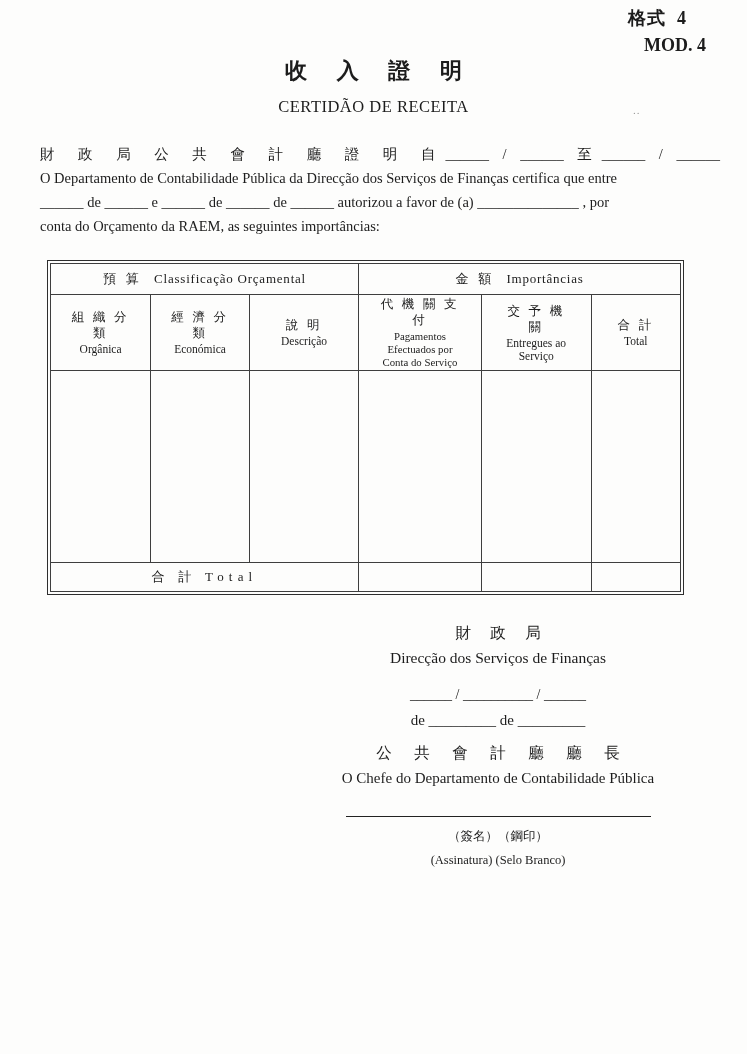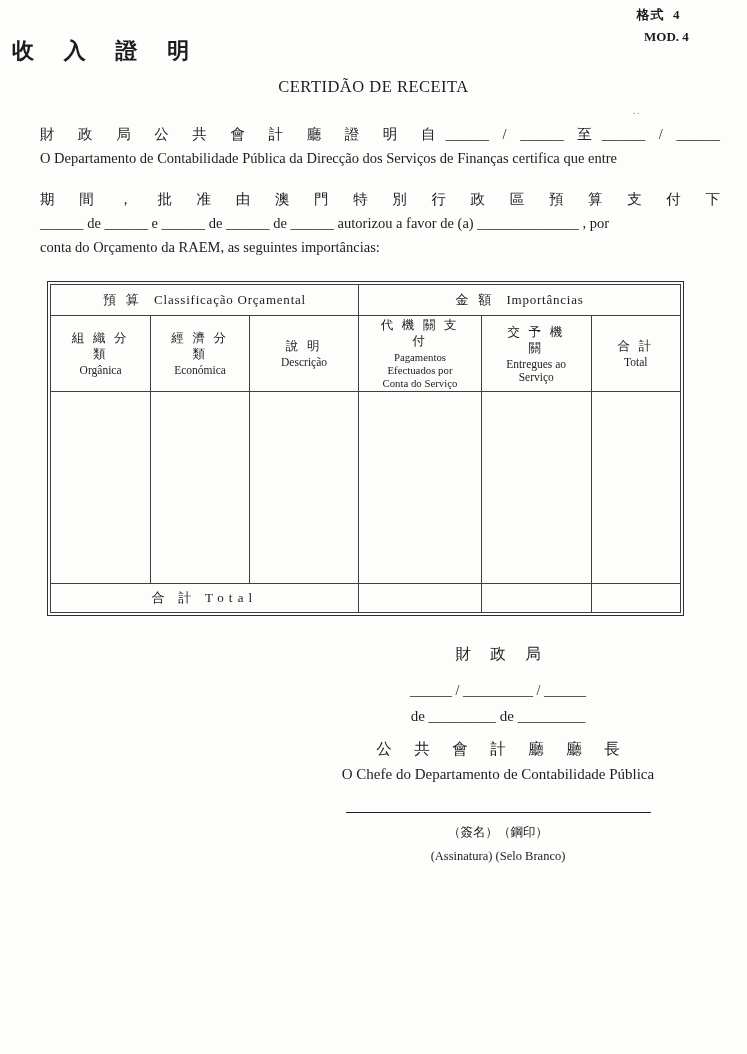--- a/index.html
+++ b/index.html
@@ -7,29 +7,29 @@
   .page {
     position:relative;
     width:747px; height:1054px;
     background:#fdfdfc;
     color:#1c1c1c;
     font-family:"Liberation Serif","DejaVu Serif",serif;
     overflow:hidden;
     margin:0 auto;
   }
   
-  .form-code { position:absolute; top:6px; left:628px; font-size:13px; font-weight:bold;text-align:center; }
+  .form-code { position:absolute; top:6px; left:628px; font-size:18px; font-weight:bold; }
   .form-code .zh-code { white-space:pre; letter-spacing:1px; }
   .form-code .pt-code { margin-top:5px; margin-left:16px; }
   
   .artifact { position:absolute; top:104px; left:633px; color:#979797; font-size:11px; letter-spacing:1px; }
 
   
   .title-zh {
-    margin-top:36px; 
+    margin-top:56px; text-align:center;
     font-size:22px; font-weight:600;
     letter-spacing:0.55em; text-indent:0.55em;
     line-height:30px;
   }
   .title-pt {
     margin-top:12px; text-align:center;
     font-size:16.5px; font-weight:normal; letter-spacing:0.03em;
     line-height:18px;
   }
 
@@ -89,21 +89,20 @@
   </div>
 
   <div class="artifact">..</div>
 
   <div class="title-zh" lang="zh-Hant">收 入 證 明</div>
   <div class="title-pt">CERTIDÃO DE RECEITA</div>
 
   <div class="intro">
     <p class="justify" lang="zh-Hant">財 政 局 公 共 會 計 廳 證 明 自______ / ______ 至______ / ______</p>
     <p>O Departamento de Contabilidade Pública da Direcção dos Serviços de Finanças certifica que entre</p>
-    <p class="justify gap-before" lang="zh-Hant">期 間 ， 批 准 由 澳 門 特 別 行 政 區 預 算 支 付 下</p>
     <p>______ de ______ e ______ de ______ de ______ autorizou a favor de (a) ______________ , por</p>
     <p>conta do Orçamento da RAEM, as seguintes importâncias:</p>
   </div>
 
   <div class="table-wrap">
     <table>
       <colgroup>
         <col style="width:15.9%">
           <col style="width:15.7%">
           <col style="width:17.3%">
@@ -159,20 +158,21 @@
           <td></td>
           <td></td>
           <td></td>
         </tr>
       </tbody>
     </table>
   </div>
 
   <div class="signature">
     <div class="sig-dept-zh" lang="zh-Hant">財 政 局</div>
+    <div class="sig-dept-pt">Direcção dos Serviços de Finanças</div>
     <div class="sig-date1">______ / __________ / ______</div>
     <div class="sig-date2">de _________ de _________</div>
     <div class="sig-chief-zh" lang="zh-Hant">公 共 會 計 廳 廳 長</div>
     <div class="sig-chief-pt">O Chefe do Departamento de Contabilidade Pública</div>
     <div class="sig-line"></div>
     <div class="sig-cap-zh" lang="zh-Hant">（簽名）（鋼印）</div>
     <div class="sig-cap-pt">(Assinatura) (Selo Branco)</div>
   </div>
 
 

